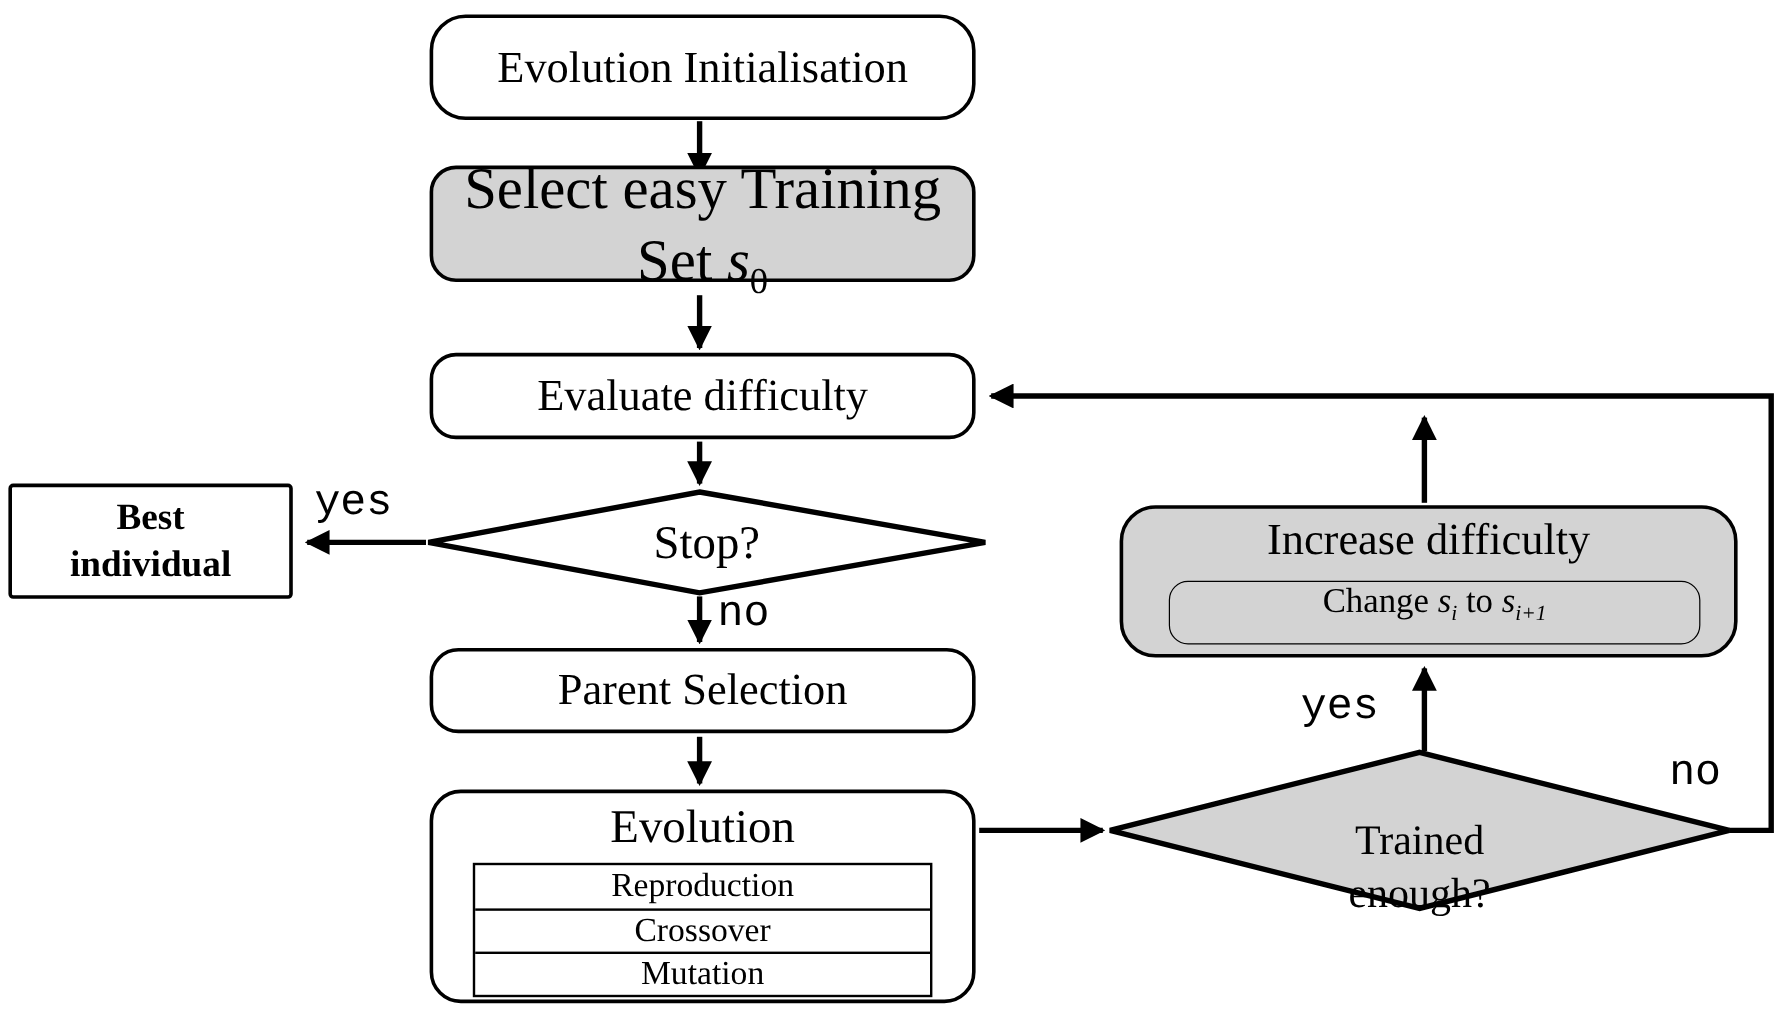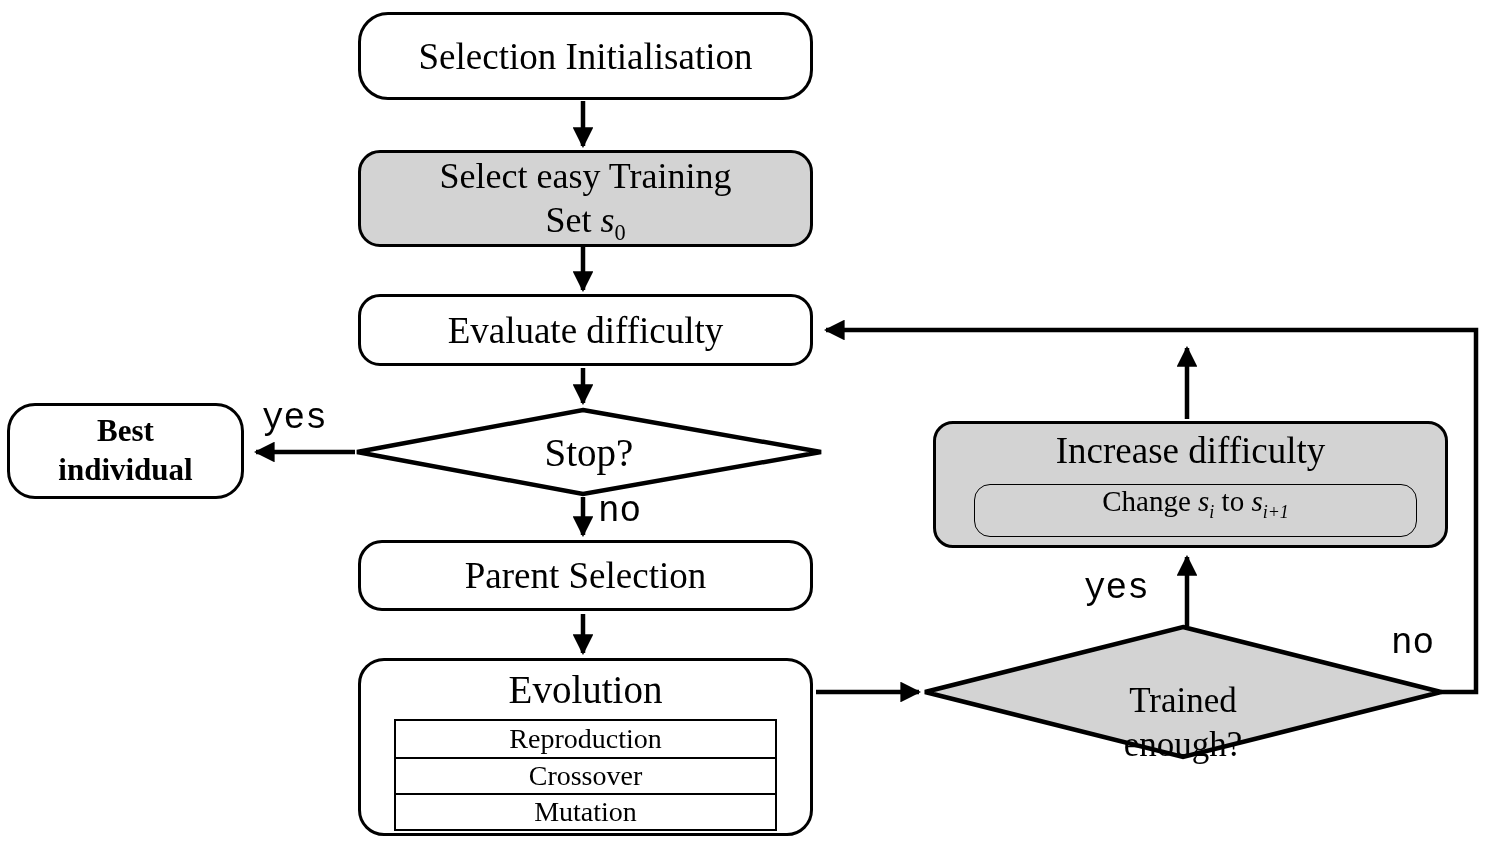--- a/index.html
+++ b/index.html
@@ -29,38 +29,38 @@
     border:3.5px solid var(--line);
     background:var(--white);
     display:flex;
     flex-direction:column;
     align-items:center;
     justify-content:center;
     text-align:center;
   }
   .node.gray{background:var(--gray);}
   .pop-init{left:358px;top:12px;width:455px;height:88px;border-radius:30px;font-size:37px;}
-  .select-easy{left:358px;top:150px;width:455px;height:97px;border-radius:22px;font-size:36px;line-height:1.22;}
+  .select-easy{left:358px;top:138px;width:455px;height:97px;border-radius:22px;font-size:49px;line-height:1.22;}
   .evaluate{left:358px;top:294px;width:455px;height:72px;border-radius:22px;font-size:37px;}
-  .best-individual{left:7px;top:403px;width:237px;height:96px;border-radius:28px;font-size:31px;font-weight:bold;line-height:1.25;}
+  .best-individual{left:7px;top:403px;width:237px;height:96px;border-radius:4px;font-size:31px;font-weight:bold;line-height:1.25;}
   .parent-selection{left:358px;top:540px;width:455px;height:71px;border-radius:24px;font-size:37px;}
   .evolution{left:358px;top:658px;width:455px;height:178px;border-radius:26px;justify-content:flex-start;}
   .evolution-title{font-size:39px;margin-top:6px;}
   .op-table{
     position:absolute;left:33px;top:58px;width:383px;
     box-sizing:border-box;border:2px solid var(--line);
     background:var(--white);
   }
   .op-row{
     box-sizing:border-box;height:36px;
     display:flex;align-items:center;justify-content:center;
     font-size:28px;border-top:2px solid var(--line);
   }
   .op-row:first-child{border-top:none;}
-  .increase-difficulty{left:933px;top:421px;width:515px;height:127px;border-radius:20px;justify-content:flex-start;}
+  .increase-difficulty{left:933px;top:421px;width:515px;height:127px;border-radius:30px;justify-content:flex-start;}
   .increase-title{font-size:37px;margin-top:5px;}
   .change-box{
     position:absolute;left:38px;top:60px;width:443px;height:53px;
     box-sizing:border-box;border:1.5px solid var(--line);border-radius:16px;
     display:flex;align-items:flex-start;justify-content:center;
     font-size:29px;background:var(--gray);
   }
   .diamond-label{
     position:absolute;display:flex;flex-direction:column;
     justify-content:center;text-align:center;
@@ -97,21 +97,21 @@
     <line class="wire" x1="816" y1="692" x2="919" y2="692" marker-end="url(#ah)"></line>
     <line class="wire" x1="1187" y1="626" x2="1187" y2="557" marker-end="url(#ah)"></line>
     <line class="wire" x1="1187" y1="419" x2="1187" y2="348" marker-end="url(#ah)"></line>
     <polyline class="wire" points="1441,692 1476,692 1476,330 826,330" marker-end="url(#ah)"></polyline>
 
     <polygon class="diamond-white" points="583,410 821,452 583,494 357,452"></polygon>
     <polygon class="diamond-gray" points="1183,627 1441,692 1183,757 925,692"></polygon>
   </svg>
 
   <div class="node pop-init">
-    <span>Selection Initialisation</span>
+    <span>Evolution Initialisation</span>
   </div>
 
   <div class="node gray select-easy">
     <span>Select easy Training</span>
     <span><span>Set </span><span class="mvar">s</span><sub>0</sub></span>
   </div>
 
   <div class="node evaluate">
     <span>Evaluate difficulty</span>
   </div>

